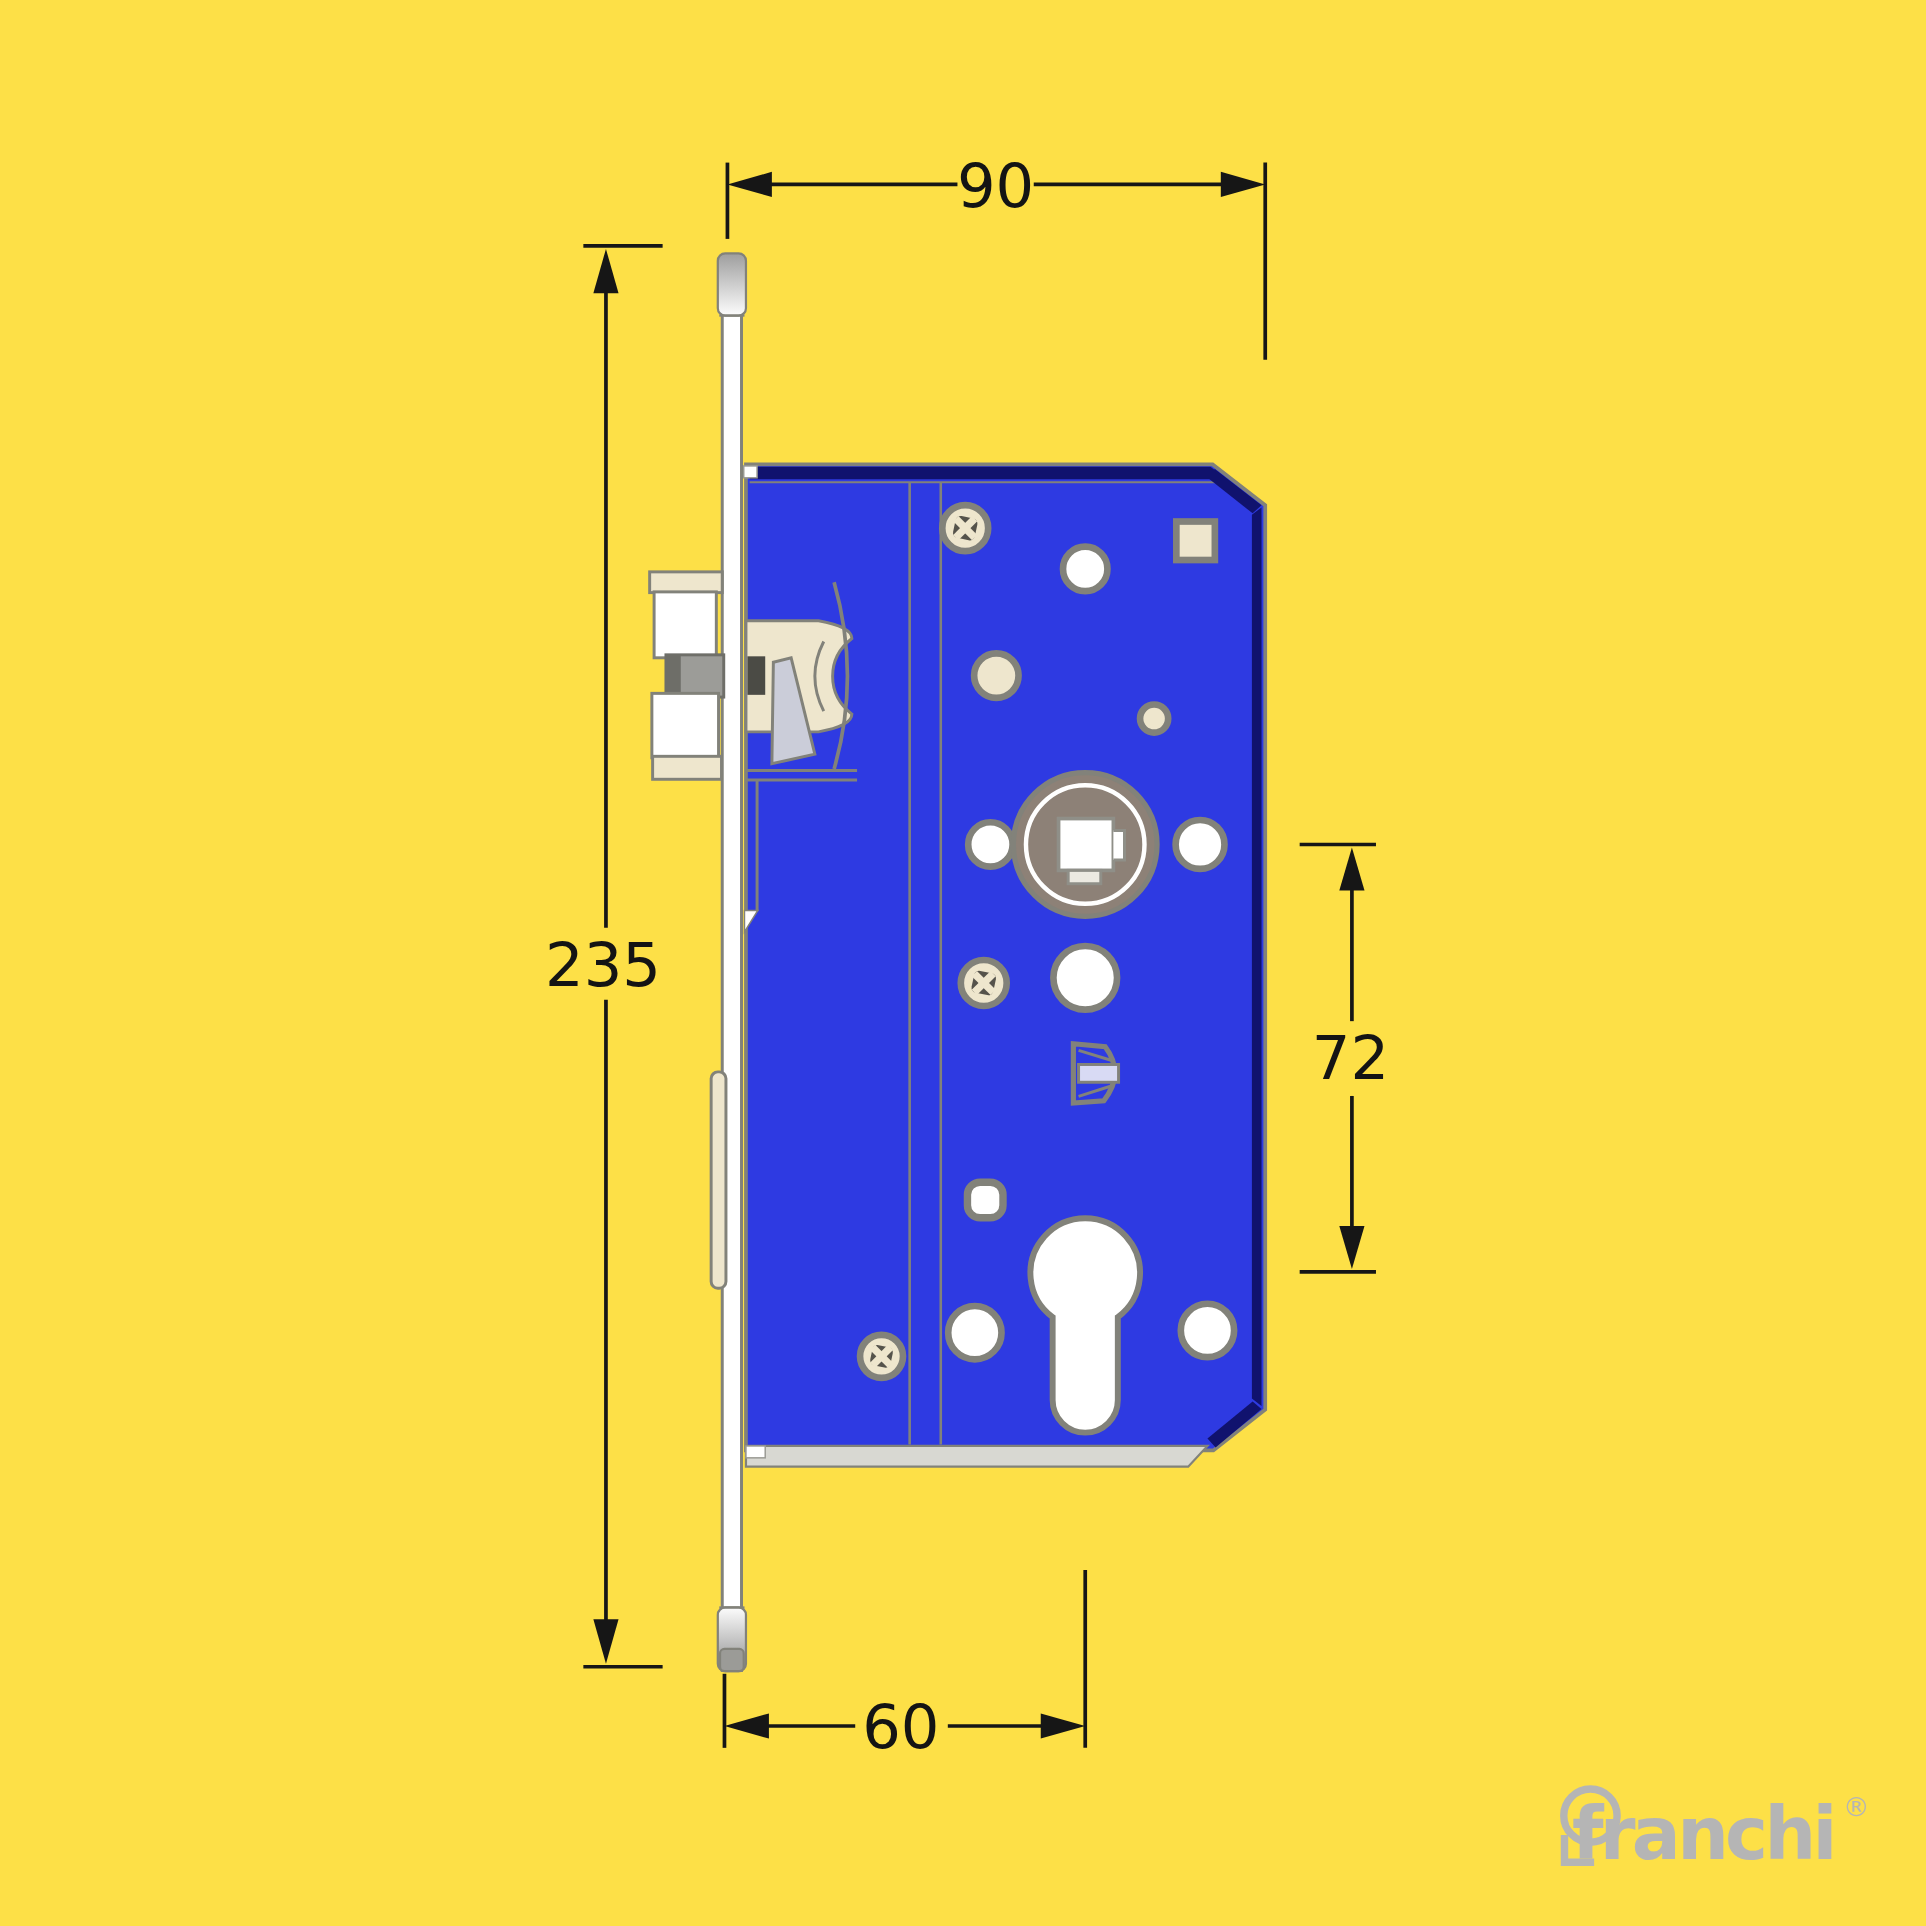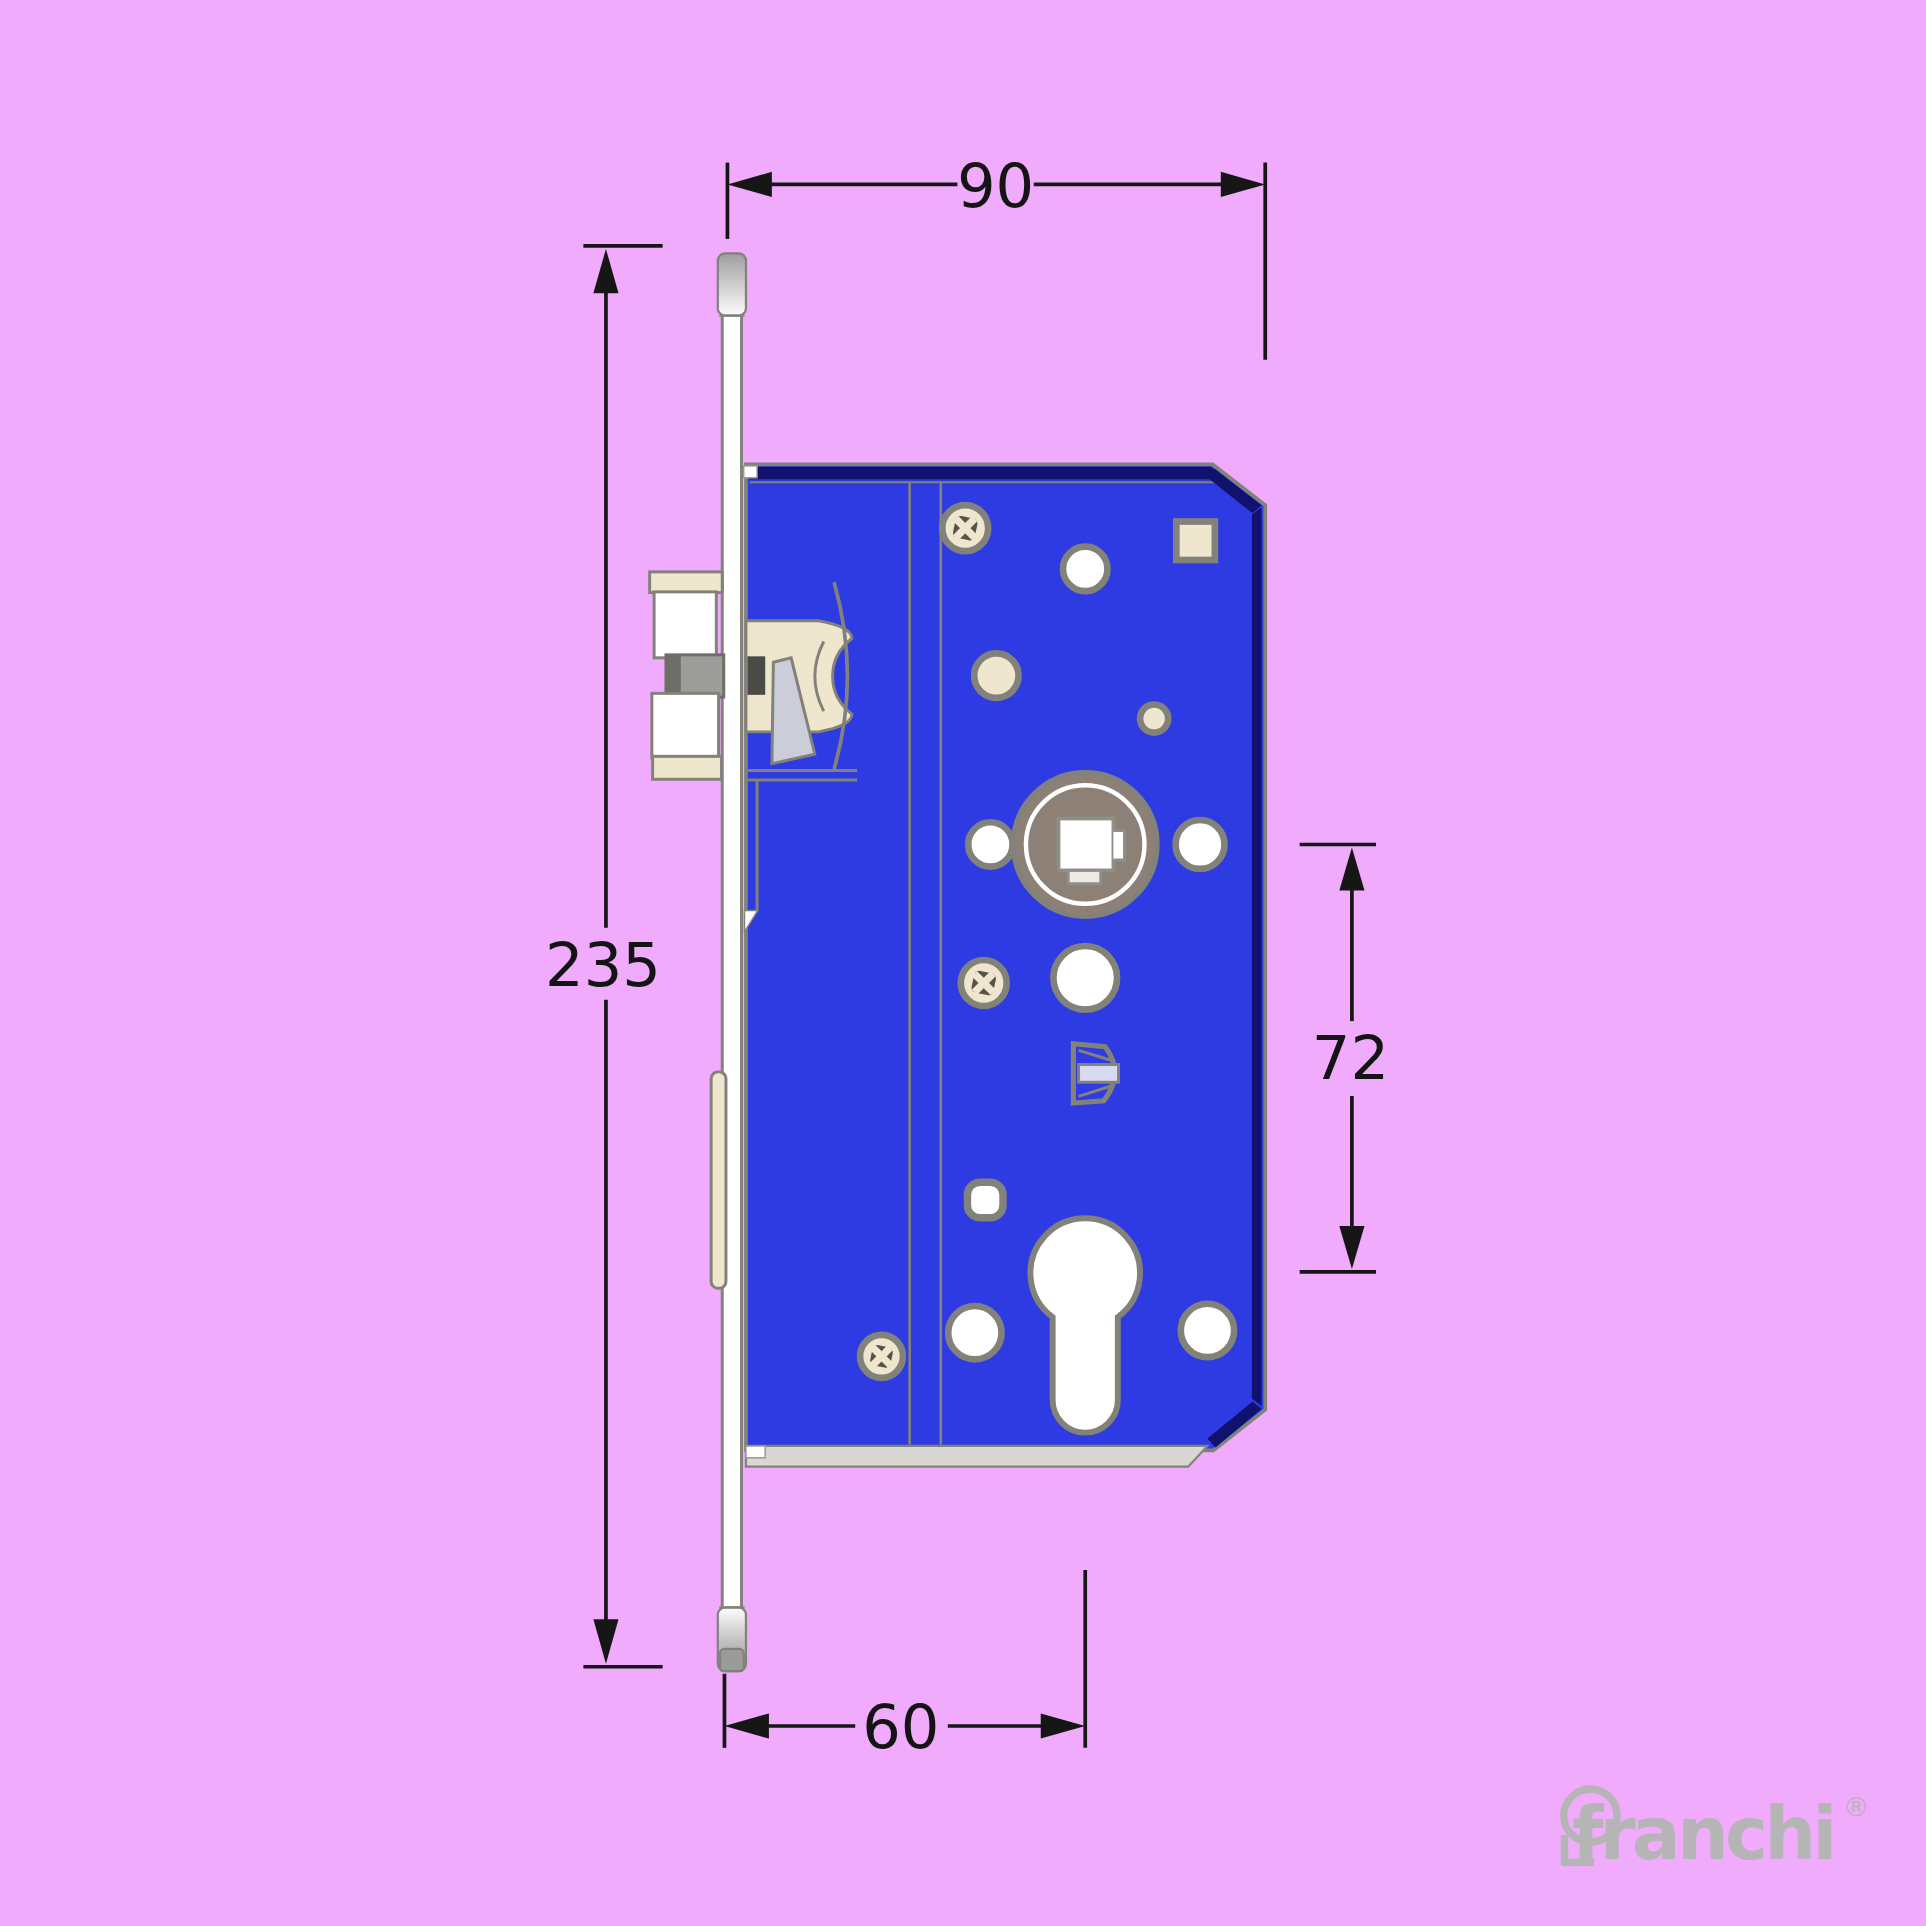--- a/index.html
+++ b/index.html
@@ -9,21 +9,21 @@
     --hole_cream:#eee6cd;
     --hub_taupe:#8d8177;
     --metal_light:#c9c9c9;
     --dimension_line:#161616;
     --logo_gray:#b5b5b5;
   }
   html,body{margin:0;padding:0;background:#fff;}
   .canvas{
     position:relative;
     width:1926px;height:1926px;
-    background:#f0abfc;
+    background:#fde047;
     font-family:"DejaVu Sans", sans-serif;
     overflow:hidden;
   }
   svg{display:block}
   .blue{fill:var(--case_blue);}
   .navy{fill:var(--shadow_navy);}
   .cream{fill:var(--hole_cream);}
   .white{fill:#ffffff;}
   .taupe{fill:var(--hub_taupe);}
   .og{stroke:var(--outline_gray);}

